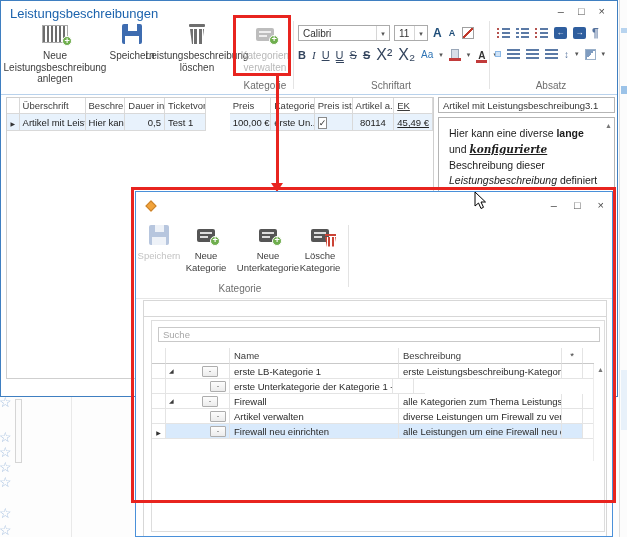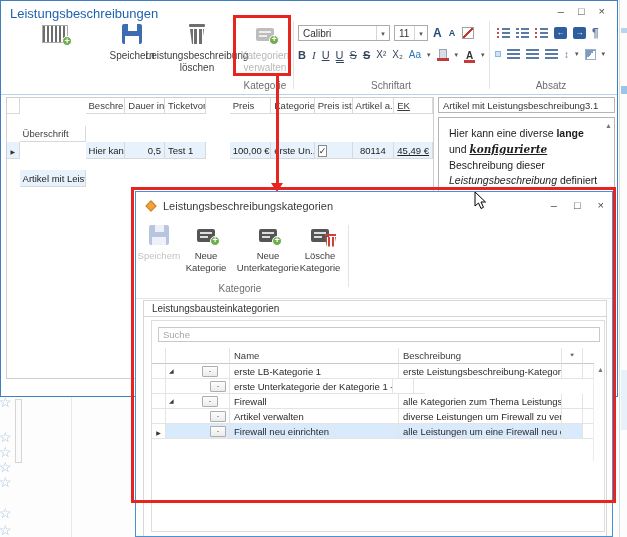--- a/index.html
+++ b/index.html
@@ -49,21 +49,21 @@
 
   
   .combo { position:absolute; height:16px; border:1px solid #ababab; background:#fff; font-size:10px; color:#333; display:flex; align-items:center; }
   .combo .cb-text { flex:1; padding-left:4px; }
   .combo .cb-arrow { width:13px; text-align:center; font-size:7px; color:#555; border-left:1px solid #d6d6d6; align-self:stretch; line-height:15px; }
   .fmt-row { position:absolute; display:flex; align-items:center; gap:6px; height:16px; }
   .fmt { font-size:11px; color:#34455e; cursor:default; line-height:14px; }
   .fmt.b { font-weight:bold; } .fmt.i { font-style:italic; font-family:"Liberation Serif",serif; }
   .fmt.u { text-decoration:underline; } .fmt.u2 { text-decoration:underline; border-bottom:1px solid #34455e; }
   .fmt.s { text-decoration:line-through; } .fmt.aa { color:#2e74b5; font-size:10px; }
-  .fmt.sup,.fmt.sub { font-size:10px; }
+  .fmt.sup,.fmt.sub { font-size:16px; }
   .tiny-arrow { font-size:7px; color:#555; }
   .ico-growA { font-size:12px; font-weight:bold; color:#1f4e79; }
   .ico-shrinkA { font-size:9px; font-weight:bold; color:#1f4e79; }
   .ico-eraser { width:12px; height:12px; border:1px solid #a0a0a0; background:linear-gradient(135deg,#fff 42%,#c0392b 42% 58%,#fff 58%); }
   .ico-marker { position:relative; width:12px; height:12px; }
   .ico-marker::before { content:""; position:absolute; top:0; left:2px; right:2px; height:8px; background:#d8dee8; border:1px solid #9aa7b8; }
   .ico-marker::after { content:""; position:absolute; bottom:0; left:0; right:0; height:3px; background:#c23b3b; }
   .ico-fontcolor { position:relative; width:11px; font-size:10px; font-weight:bold; color:#333; text-align:center; }
   .ico-fontcolor::after { content:""; position:absolute; left:0; right:0; bottom:-2px; height:3px; background:#c23b3b; }
 
@@ -79,21 +79,21 @@
   .pilcrow { font-size:12px; color:#54719c; font-weight:bold; }
 
   .ribbon-bottom { position:absolute; left:0; top:93px; width:616px; height:1px; background:#b9d2ec; }
 
   
   .mgrid { position:absolute; left:5px; top:96px; width:428px; height:282px; border:1px solid #cfcfcf; background:#fff; font-size:9.5px; color:#222; }
   .mg-row { display:flex; }
   .mg-row > div { border-right:1px solid #d9d9d9; border-bottom:1px solid #d9d9d9; padding:2px 3px 0 3px; overflow:hidden; white-space:nowrap; height:16px; }
   .mg-data > div { height:17px; background:#e8f2fc; padding-top:3px; }
   .mg-h > div { color:#3b3b3b; }
-  .cw0{width:13px;} .cw1{width:70px;margin-top:28px;} .cw2{width:42px;} .cw3{width:42px;} .cw4{width:43px;}
+  .cw0{width:13px;} .cw1{width:70px;} .cw2{width:42px;} .cw3{width:42px;} .cw4{width:43px;}
   .cw5{width:44px;margin-left:24px;} .cw6{width:46px;} .cw7{width:40px;} .cw8{width:44px;} .cw9{width:41px;text-decoration:underline;}
   .t-right { text-align:right; } .t-center { text-align:center; }
   .row-marker { font-size:6px; color:#333; }
   .chk { width:11px; height:11px; border:1px solid #8a8a8a; background:#fff; margin:0 auto; font-size:9px; line-height:10px; text-align:center; color:#2d2d2d; }
 
   
   .detail-input { position:absolute; left:437px; top:96px; width:177px; height:16px; border:1px solid #b5b5b5; font-size:9.5px; color:#333; padding:0 4px; font-family:"Liberation Sans",sans-serif; background:#fff; }
   .detail-box { position:absolute; left:437px; top:116px; width:177px; height:272px; border:1px solid #b5b5b5; background:#fff; padding:8px 12px 0 10px; font-size:10.5px; color:#1d1d1d; line-height:1.5; }
   .detail-box .scroll-up { position:absolute; right:2px; top:3px; font-size:7px; color:#777; }
   .d-bold { font-weight:bold; }
@@ -170,20 +170,21 @@
     <span>□</span>
     <span>×</span>
   </div>
 
   <div class="rb-btn" style="left:2px;width:104px">
     <div class="rb-ico">
         <span class="ico-barcode">
           <span class="plus-badge"></span>
         </span>
       </div>
+    <div class="rb-label">Neue Leistungsbeschreibung anlegen</div>
   </div>
   <div class="rb-btn" style="left:108px;width:46px">
     <div class="rb-ico">
         <span class="ico-floppy"></span>
       </div>
     <div class="rb-label">Speichern</div>
   </div>
   <div class="rb-btn" style="left:157px;width:78px">
     <div class="rb-ico">
         <span class="ico-trash"></span>
@@ -295,21 +296,20 @@
     <span class="scroll-up">▲</span>
     <span>Hier kann eine diverse </span><span class="d-bold">lange</span><span> und </span><span class="d-fancy">konfigurierte</span><span> Beschreibung dieser </span><span class="d-italic">Leistungsbeschreibung</span><span> definiert werden.</span>
   </div>
 </div>
 
 <div class="red-line"></div>
 <div class="red-head"></div>
 
 <div class="dlg">
   <span class="dlg-icon"></span>
-  <div class="dlg-title">Leistungsbeschreibungskategorien</div>
   <div class="win-controls">
     <span>–</span>
     <span>□</span>
     <span>×</span>
   </div>
 
   <div class="dlg-btn" style="left:2px;width:42px">
     <div class="rb-ico">
         <span class="ico-floppy pale"></span>
       </div>
@@ -337,21 +337,20 @@
           <span class="mini-trash"></span>
         </span>
       </div>
     <div class="rb-label">Lösche Kategorie</div>
   </div>
   <div class="dlg-tb-sep"></div>
   <div class="dlg-tb-group">Kategorie</div>
   <div class="dlg-tb-border"></div>
 
   <div class="gbox">
-    <div class="gbox-title">Leistungsbausteinkategorien</div>
     <div class="gbox-hline"></div>
     <div class="gpanel">
       <input class="gsearch" placeholder="Suche" style="">
 
       <div class="dgrid">
         <div class="dg-row dg-h">
           <div class="dc0 dgv"></div>
           <div class="dc1 dgv"></div>
           <div class="dc2 dgv">Name</div>
           <div class="dc3 dgv">Beschreibung</div>

